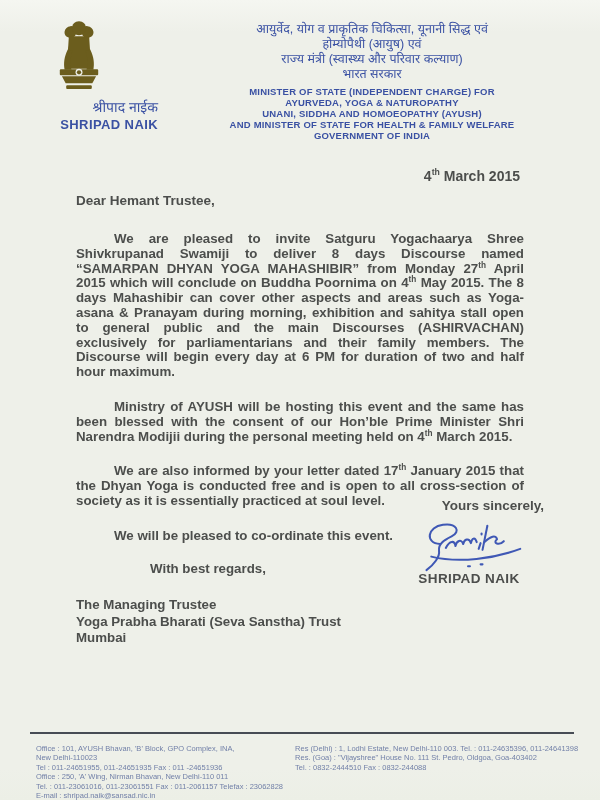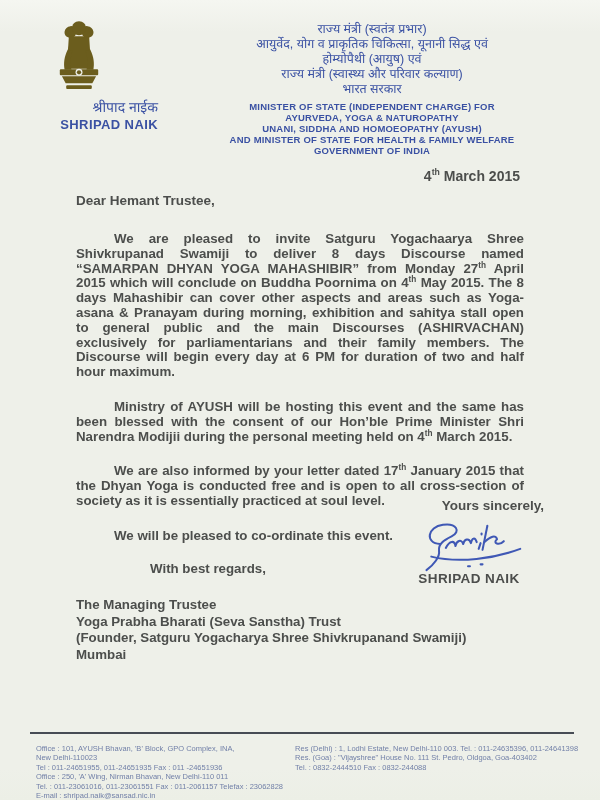--- a/index.html
+++ b/index.html
@@ -65,21 +65,20 @@
           <circle cx="45" cy="100.5" r="4" fill="#6b5d1d"></circle>
           <path d="M13 108 L77 108 L70 121 L20 121 Z"></path>
           <rect x="21" y="125" width="48" height="7" rx="2"></rect>
         </g>
       </svg>
       <div class="name-hi">श्रीपाद नाईक</div>
       <div class="name-en">SHRIPAD NAIK</div>
     </div>
     <div class="lh-right">
       <div class="titles-hi">
-          <div>राज्य मंत्री (स्वतंत्र प्रभार)</div>
           <div>आयुर्वेद, योग व प्राकृतिक चिकित्सा, यूनानी सिद्ध एवं</div>
           <div>होम्योपैथी (आयुष) एवं</div>
           <div>राज्य मंत्री (स्वास्थ्य और परिवार कल्याण)</div>
           <div>भारत सरकार</div>
         </div>
       <div class="titles-en">
           <div>MINISTER OF STATE (INDEPENDENT CHARGE) FOR</div>
           <div>AYURVEDA, YOGA &amp; NATUROPATHY</div>
           <div>UNANI, SIDDHA AND HOMOEOPATHY (AYUSH)</div>
           <div>AND MINISTER OF STATE FOR HEALTH &amp; FAMILY WELFARE</div>
@@ -112,21 +111,20 @@
         <path d="M59 51 L61 51"></path>
         <path d="M72 49 L74 49"></path>
       </g>
     </svg>
     <div class="signer">SHRIPAD NAIK</div>
   </div>
 
   <div class="recipient">
       <div>The Managing Trustee</div>
       <div>Yoga Prabha Bharati (Seva Sanstha) Trust</div>
-      <div>(Founder, Satguru Yogacharya Shree Shivkrupanand Swamiji)</div>
       <div>Mumbai</div>
     </div>
 
   <footer class="footer">
     <div class="foot-left">
         <div>Office : 101, AYUSH Bhavan, 'B' Block, GPO Complex, INA,</div>
         <div>New Delhi-110023</div>
         <div>Tel : 011-24651955, 011-24651935 Fax : 011 -24651936</div>
         <div>Office : 250, 'A' Wing, Nirman Bhavan, New Delhi-110 011</div>
         <div>Tel. : 011-23061016, 011-23061551 Fax : 011-2061157  Telefax : 23062828</div>

